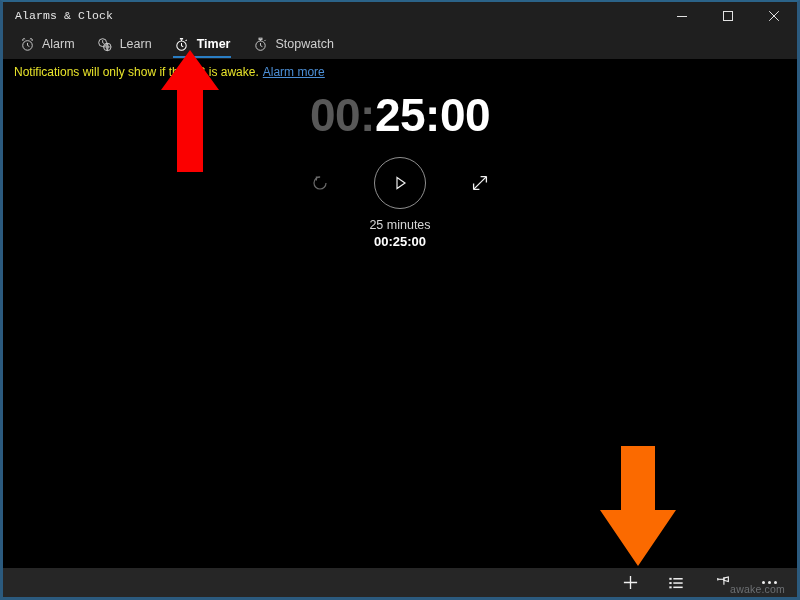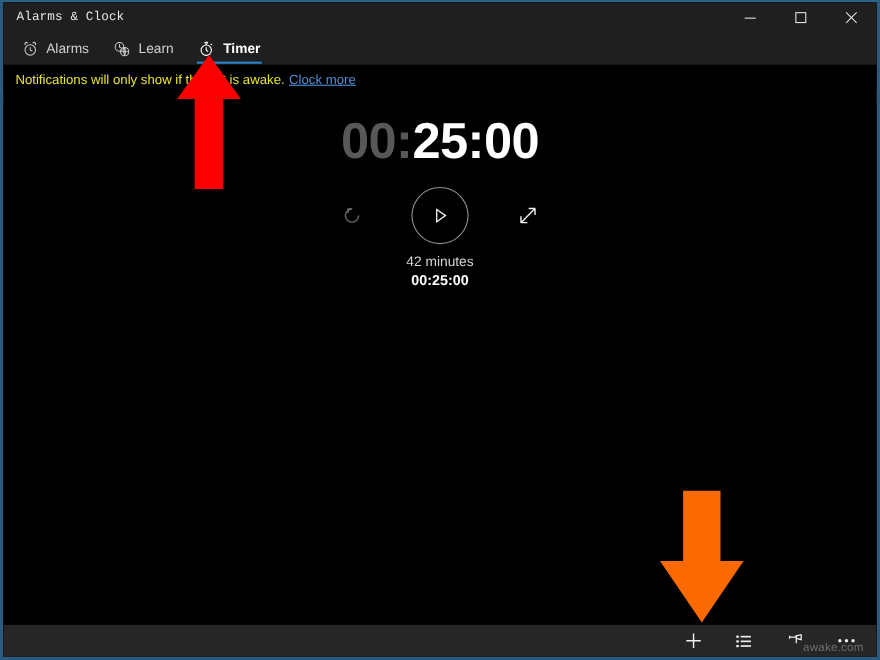--- a/index.html
+++ b/index.html
@@ -97,21 +97,21 @@
     margin-left: 4px;
     font-size: 12px;
     color: #4c8fd6;
     text-decoration: underline;
     white-space: nowrap;
   }
 
   
   #timer-area {
     position: absolute;
-    left: 0; top: 92px;
+    left: 0; top: 79px;
     width: 794px;
     height: 486px;
     background: #000;
   }
   #big-time {
     position: absolute;
     left: 0; right: 0;
     top: 8px;
     text-align: center;
     font-size: 46px;
@@ -236,21 +236,21 @@
 
     <div class="nav-tab first">
       <span class="nav-ico">
         <svg width="15" height="15" viewBox="0 0 16 16" aria-hidden="true">
           <circle cx="8" cy="9" r="5.1" fill="none" stroke="currentColor" stroke-width="1"></circle>
           <path d="M8 6.3 V9 L10 10.2" fill="none" stroke="currentColor" stroke-width="1"></path>
           <path d="M3.4 4.3 Q2.2 3.2 3.3 2.1 Q4.4 1.1 5.5 2.3" fill="none" stroke="currentColor" stroke-width="1"></path>
           <path d="M12.6 4.3 Q13.8 3.2 12.7 2.1 Q11.6 1.1 10.5 2.3" fill="none" stroke="currentColor" stroke-width="1"></path>
         </svg>
       </span>
-      <span>Alarms</span>
+      <span>Alarm</span>
     </div>
 
     <div class="nav-tab">
       <span class="nav-ico">
         <svg width="15" height="15" viewBox="0 0 16 16" aria-hidden="true">
           <circle cx="6" cy="6" r="4.2" fill="none" stroke="currentColor" stroke-width="1"></circle>
           <path d="M6 3.4 V6 L7.8 7.2" fill="none" stroke="currentColor" stroke-width="1"></path>
           <circle cx="11" cy="10.6" r="4" fill="none" stroke="currentColor" stroke-width="1"></circle>
           <path d="M7 10.6 H15 M11 6.6 V14.6" stroke="currentColor" stroke-width="0.8" fill="none"></path>
           <path d="M11 6.6 Q8.6 10.6 11 14.6 Q13.4 10.6 11 6.6" fill="none" stroke="currentColor" stroke-width="0.8"></path>
@@ -266,25 +266,37 @@
           <path d="M8 6.4 V9.2 L9.9 10.5" fill="none" stroke="currentColor" stroke-width="1.1"></path>
           <rect x="6.3" y="1.1" width="3.4" height="1.6" fill="currentColor"></rect>
           <path d="M8 2.7 V4.2" stroke="currentColor" stroke-width="1.1"></path>
           <path d="M12.3 4.2 L13.6 3" stroke="currentColor" stroke-width="1.1"></path>
         </svg>
       </span>
       <span>Timer</span>
       <span class="nav-underline"></span>
     </div>
 
+    <div class="nav-tab">
+      <span class="nav-ico">
+        <svg width="15" height="15" viewBox="0 0 16 16" aria-hidden="true">
+          <circle cx="8" cy="9.2" r="5" fill="none" stroke="currentColor" stroke-width="1"></circle>
+          <path d="M8 6.4 V9.2 L10 10.3" fill="none" stroke="currentColor" stroke-width="1"></path>
+          <rect x="6.4" y="1.2" width="3.2" height="1.4" fill="none" stroke="currentColor" stroke-width="1"></rect>
+          <path d="M8 2.6 V4.2" stroke="currentColor" stroke-width="1"></path>
+          <path d="M12.2 4.3 L13.4 3.1" stroke="currentColor" stroke-width="1"></path>
+        </svg>
+      </span>
+      <span>Stopwatch</span>
+    </div>
   </div>
 
   <div id="notice">
     <span id="notice-text">Notifications will only show if the PC is awake.</span>
-    <span id="notice-link">Clock more</span>
+    <span id="notice-link">Alarm more</span>
   </div>
 
   <div id="timer-area">
 
     <div id="big-time">
       <span class="dim">00:</span><span>25:00</span>
     </div>
 
     <div id="controls-row">
 
@@ -304,21 +316,21 @@
       <div id="expand-button">
         <svg width="22" height="22" viewBox="0 0 22 22" aria-hidden="true">
           <path d="M4.6 17.4 L17.4 4.6" stroke="currentColor" stroke-width="1.3" fill="none"></path>
           <path d="M17.4 4.6 L11.6 4.6 M17.4 4.6 L17.4 10.4" stroke="currentColor" stroke-width="1.3" fill="none"></path>
           <path d="M4.6 17.4 L10.4 17.4 M4.6 17.4 L4.6 11.6" stroke="currentColor" stroke-width="1.3" fill="none"></path>
         </svg>
       </div>
     </div>
 
     <div id="timer-caption">
-      <div id="timer-label">42 minutes</div>
+      <div id="timer-label">25 minutes</div>
       <div id="timer-duration">00:25:00</div>
     </div>
   </div>
 
   <div id="commandbar">
 
     <div class="cmd-btn">
       <svg width="17" height="17" viewBox="0 0 18 18" aria-hidden="true">
         <path d="M9 2 V16 M2 9 H16" stroke="currentColor" stroke-width="1.4" fill="none"></path>
       </svg>

